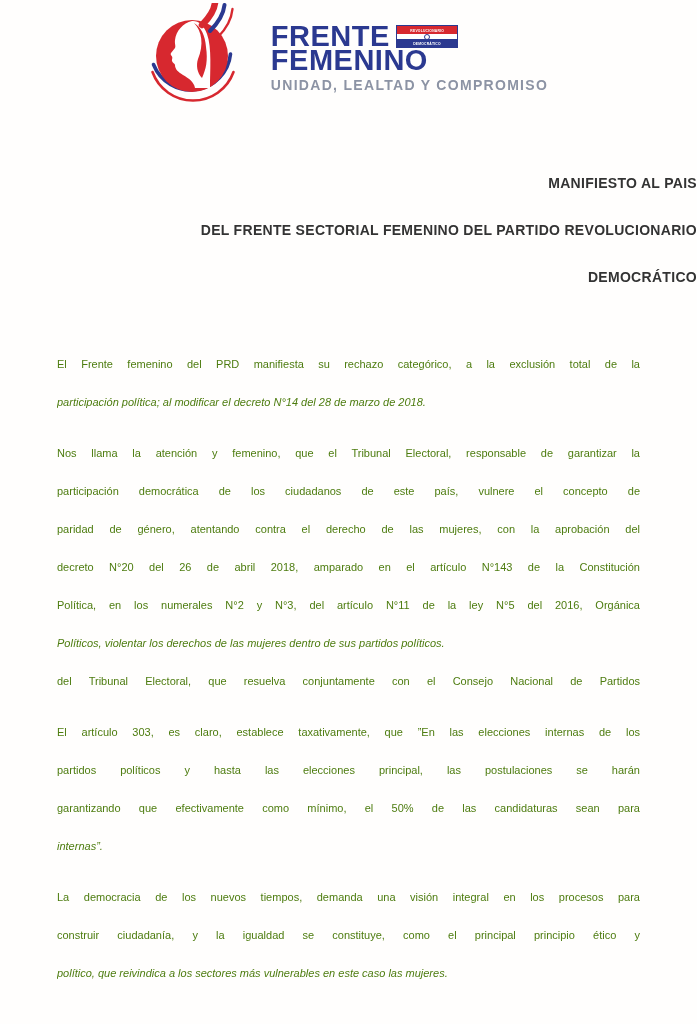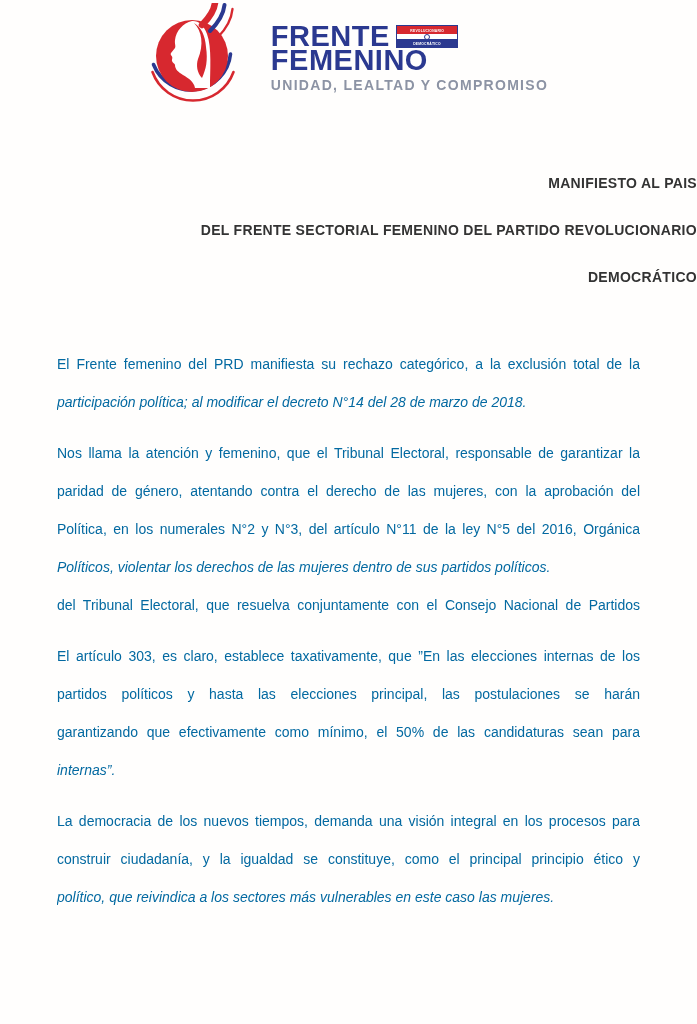--- a/index.html
+++ b/index.html
@@ -88,22 +88,22 @@
 
   
   .doc-body {
     margin: 44px 57px 0 57px;
   }
   .para { margin-bottom: 13px; }
   .line {
     height: 38px;
     line-height: 38px;
     overflow: hidden;
-    font-size: 14px;
-    color: #0369a1;
+    font-size: 11px;
+    color: #4d7c0f;
     text-align: justify;
     text-align-last: justify;
   }
   .line.last { text-align-last: left; font-style: italic; }
 </style>
 </head>
 <body>
 
 <div class="page">
 
@@ -163,21 +163,23 @@
     <div class="title-line">DEMOCRÁTICO</div>
   </div>
 
   <div class="doc-body">
       <div class="para">
         <div class="line">El Frente femenino del PRD manifiesta su rechazo categórico, a la exclusión total de la</div>
         <div class="line last">participación política; al modificar el decreto N°14 del 28 de marzo de 2018.</div>
       </div>
       <div class="para">
         <div class="line">Nos llama la atención y femenino, que el Tribunal Electoral, responsable de garantizar la</div>
+        <div class="line">participación democrática de los ciudadanos de este país, vulnere el concepto de</div>
         <div class="line">paridad de género, atentando contra el derecho de las mujeres, con la aprobación  del</div>
+        <div class="line">decreto N°20 del 26 de abril 2018, amparado en el artículo N°143 de la Constitución</div>
         <div class="line">Política, en los numerales N°2 y N°3, del artículo N°11 de la ley N°5 del 2016, Orgánica</div>
         <div class="line last">Políticos, violentar los derechos de las mujeres dentro de sus partidos políticos.</div>
         <div class="line">del Tribunal Electoral, que resuelva conjuntamente con el Consejo Nacional de Partidos</div>
       </div>
       <div class="para">
         <div class="line">El artículo 303,  es claro,  establece taxativamente, que ”En las elecciones internas de los</div>
         <div class="line">partidos políticos y hasta las elecciones principal, las postulaciones se harán</div>
         <div class="line">garantizando que efectivamente como mínimo, el 50% de las candidaturas sean para</div>
         <div class="line last">internas”.</div>
       </div>

